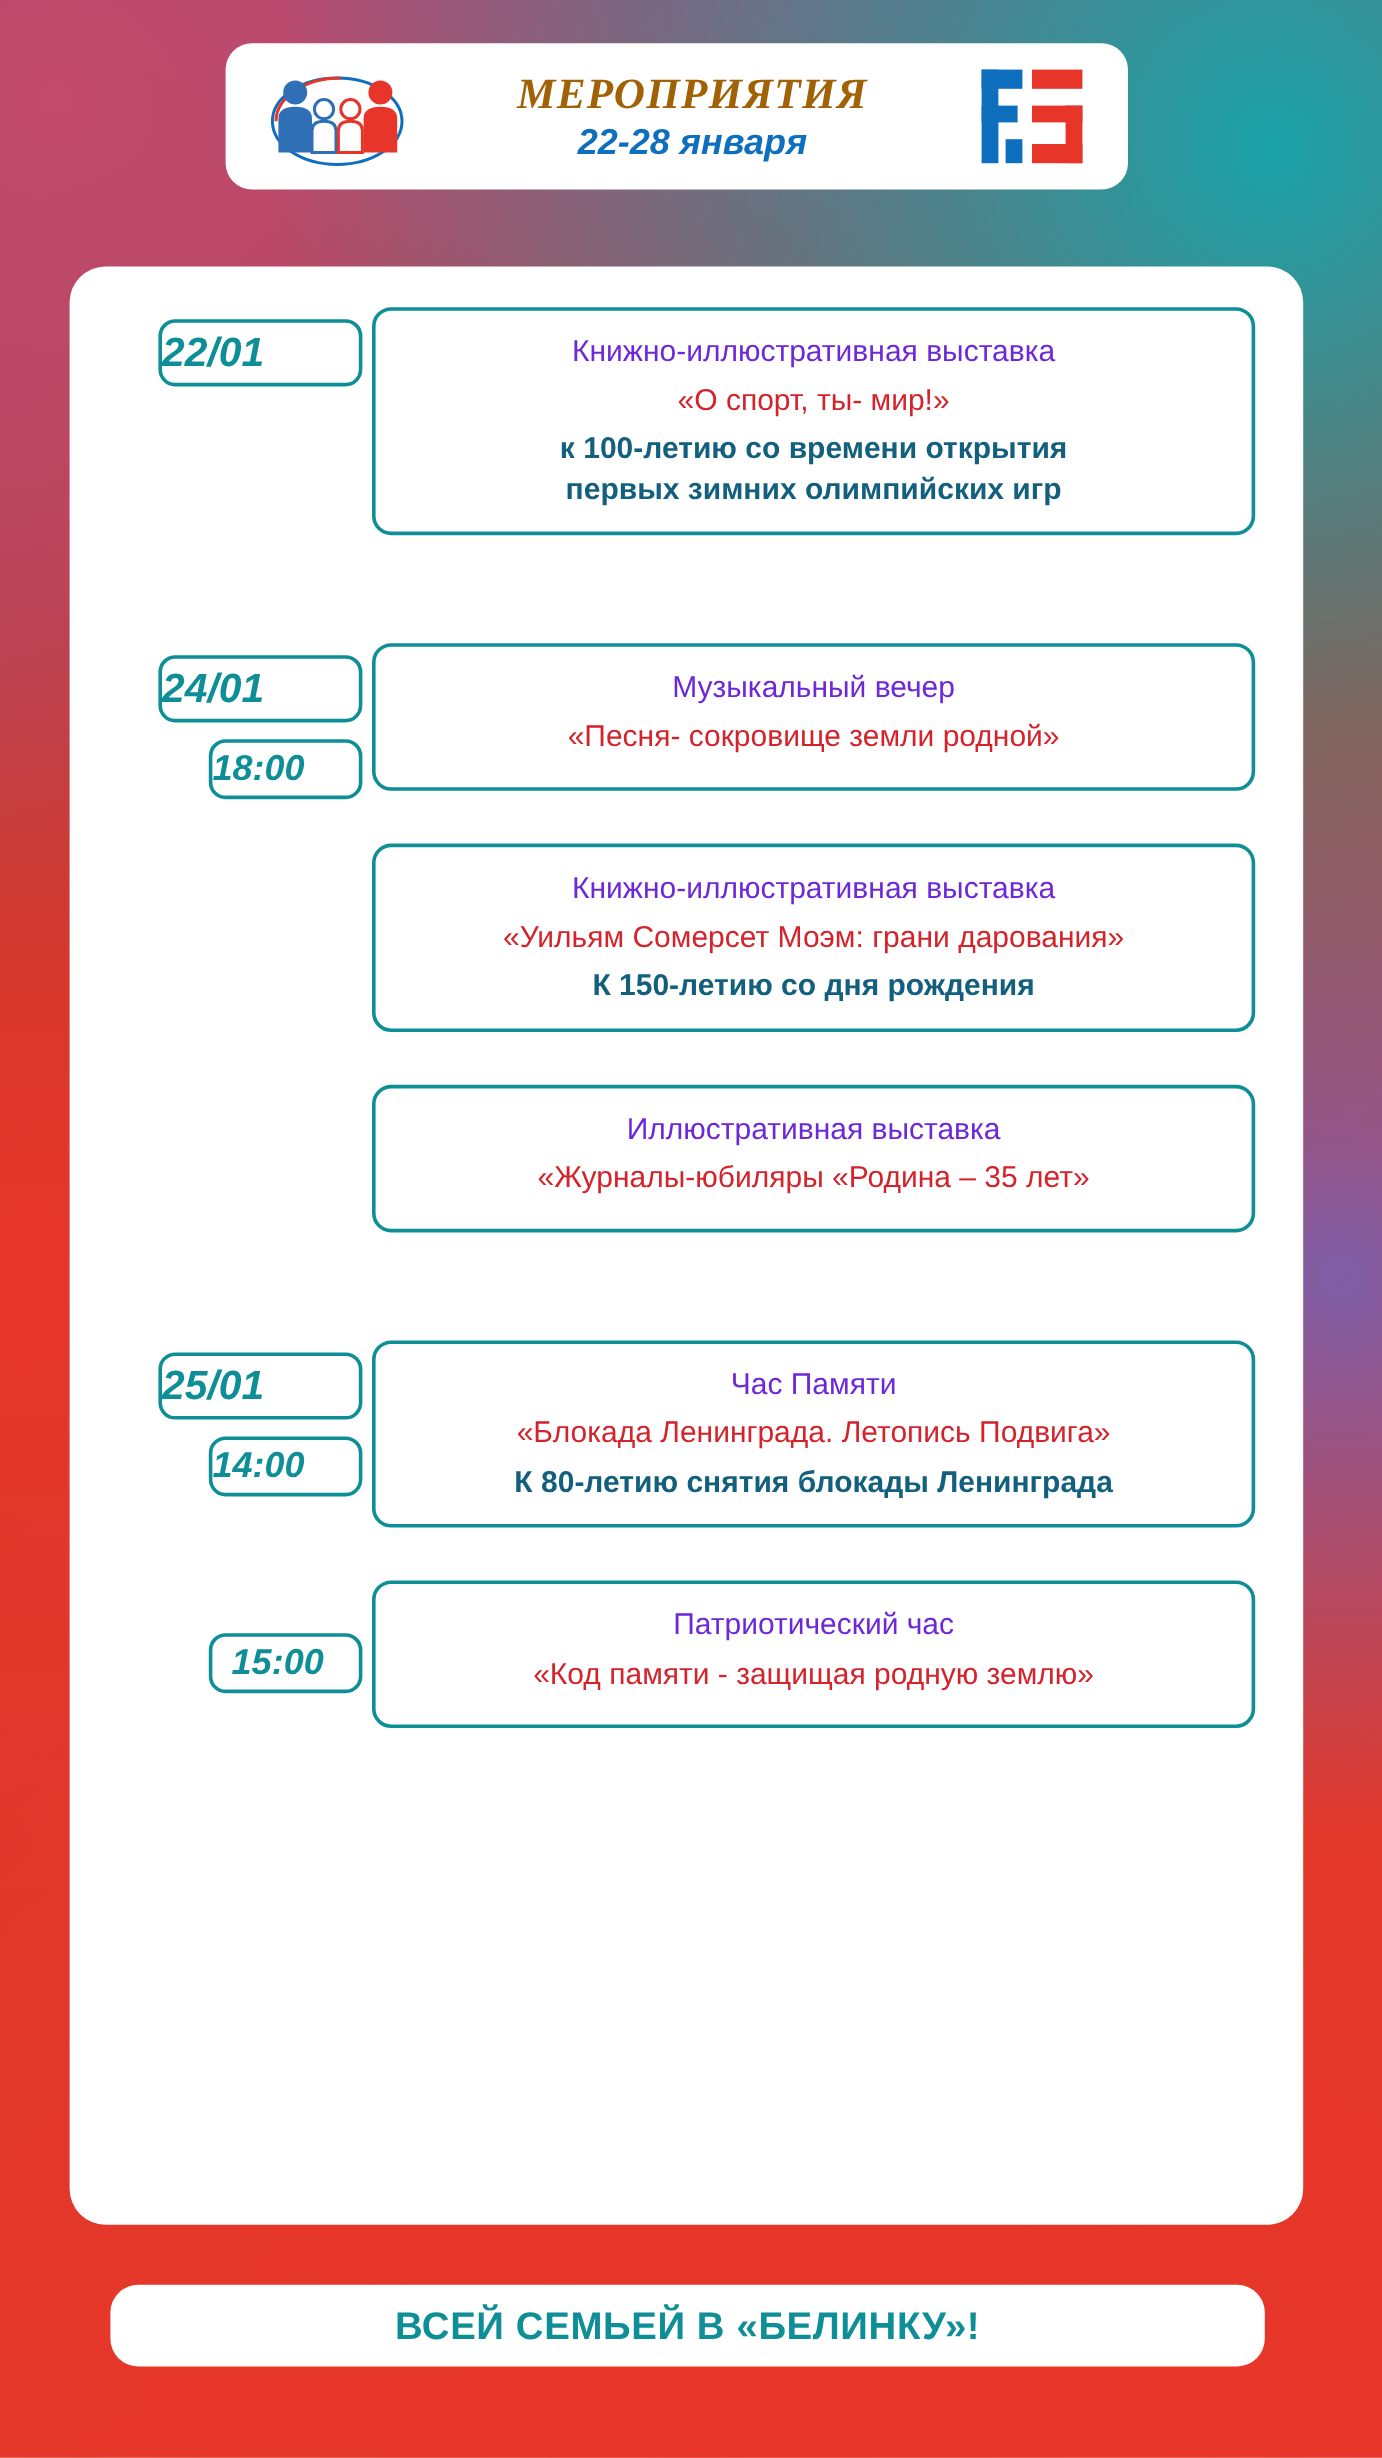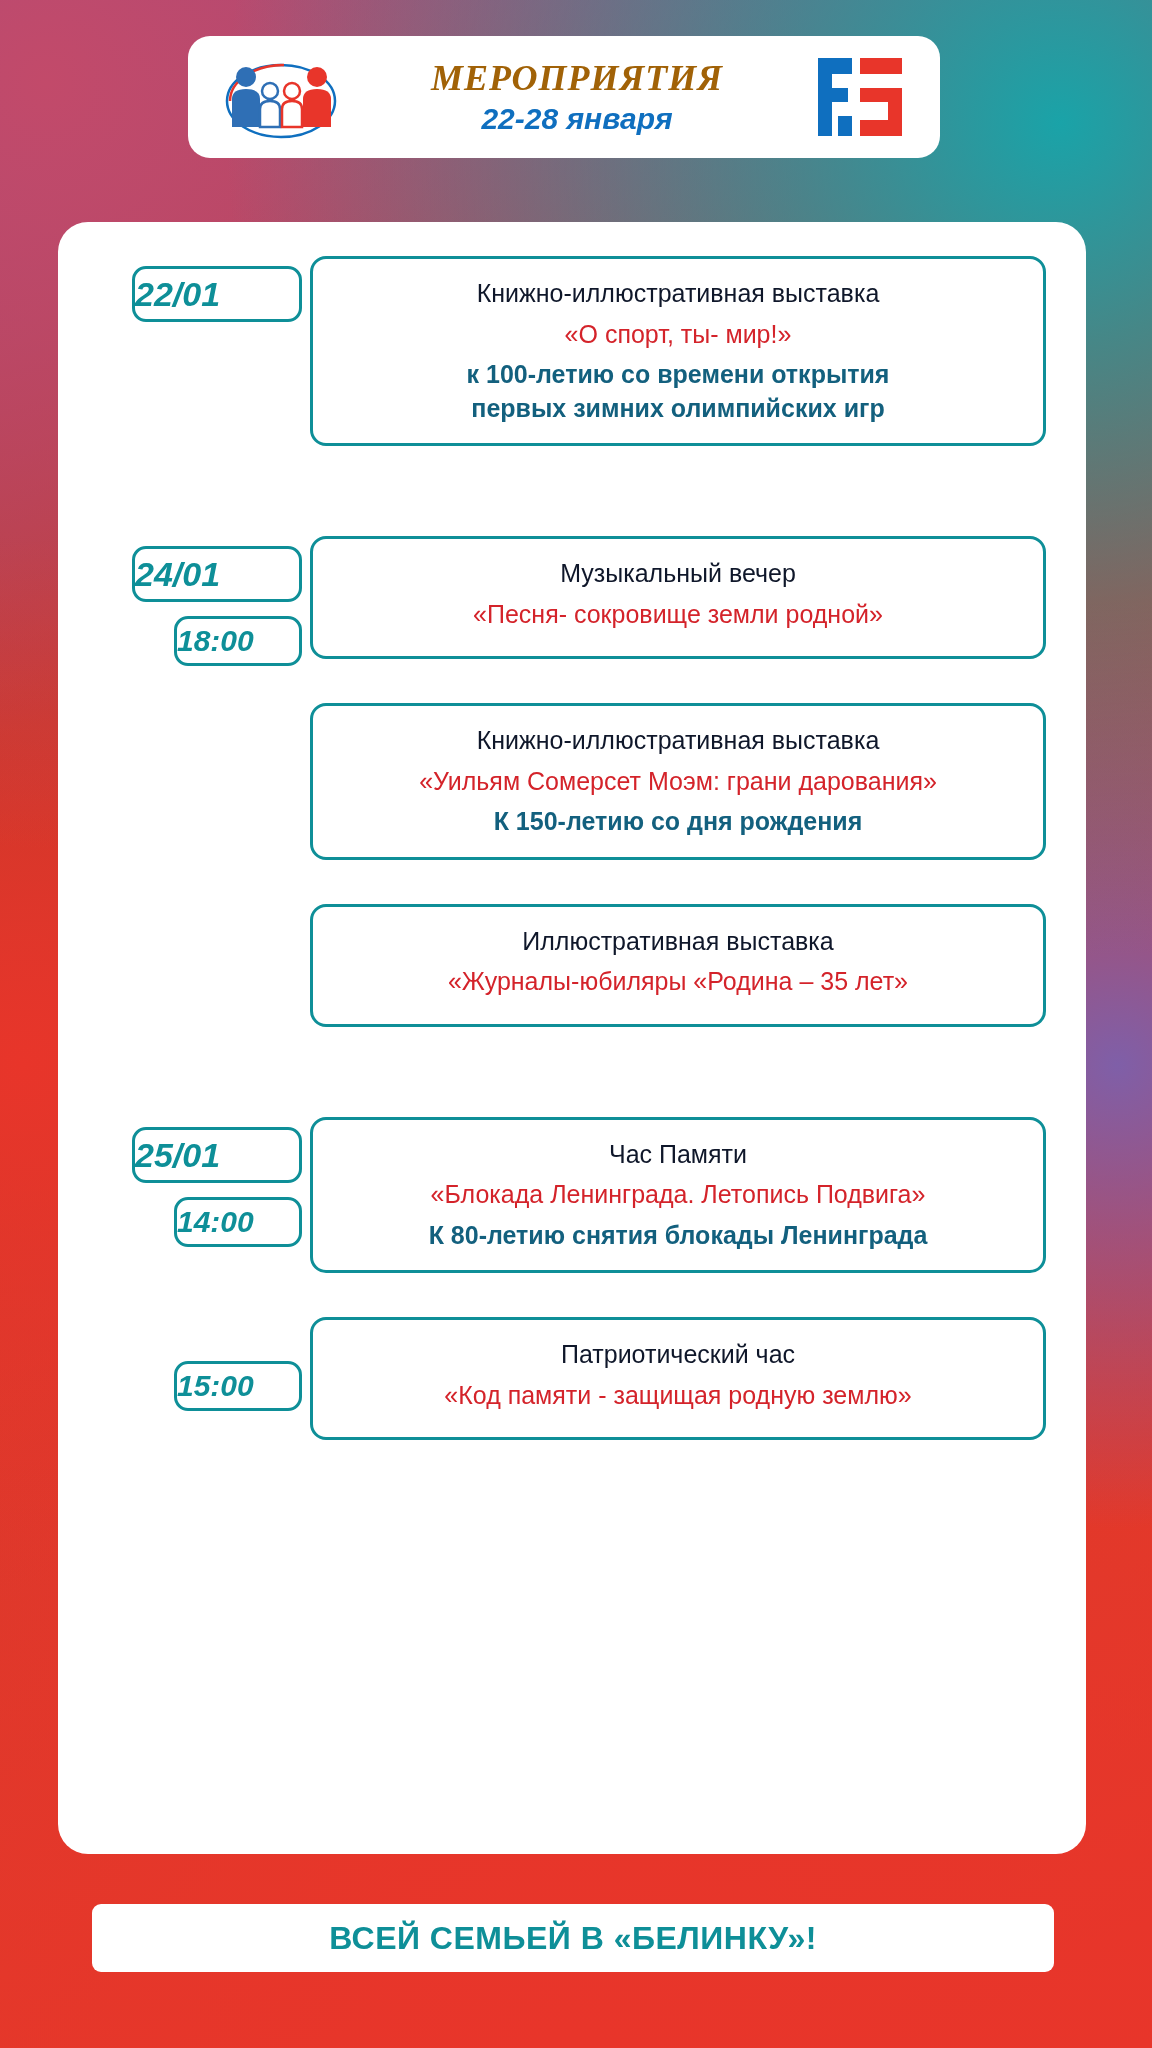--- a/index.html
+++ b/index.html
@@ -134,21 +134,21 @@
   .event-box {
     border: 3px solid #0e8f98;
     border-radius: 16px;
     box-sizing: border-box;
     padding: 18px 22px;
     text-align: center;
     background: #fff;
   }
   .line {
     font-size: 25px;
-    color: #0f172a;
+    color: #6d28d9;
     line-height: 1.34;
   }
   .line.accent {
     color: #d4232a;
     font-weight: normal;
     margin: 7px 0;
   }
   .line.sub {
     color: #13607e;
     font-weight: bold;
@@ -158,21 +158,21 @@
   .spacer-md { height: 44px; }
 
   
   .footer-card {
     position: absolute;
     left: 92px;
     top: 1904px;
     width: 962px;
     height: 68px;
     background: #ffffff;
-    border-radius: 9px;
+    border-radius: 23px;
     display: flex;
     align-items: center;
     justify-content: center;
   }
   .footer-text {
     font-size: 32px;
     font-weight: bold;
     color: #0e8f98;
     letter-spacing: 0.5px;
   }
@@ -279,21 +279,21 @@
           <div class="line accent">«Блокада Ленинграда. Летопись Подвига»</div>
           <div class="line sub">К 80-летию снятия блокады Ленинграда</div>
         </div>
       </div>
     </div>
 
     <div class="spacer-md"></div>
 
     <div class="group">
       <div class="rail">
-        <div class="chip chip-time solo" style="margin-top:34px;">15:00</div>
+        <div class="chip chip-time solo" style="margin-top:34px;padding-left:16px;">15:00</div>
       </div>
       <div class="events">
         <div class="event-box">
           <div class="line">Патриотический час</div>
           <div class="line accent">«Код памяти - защищая родную землю»</div>
         </div>
       </div>
     </div>
 
   </div>

